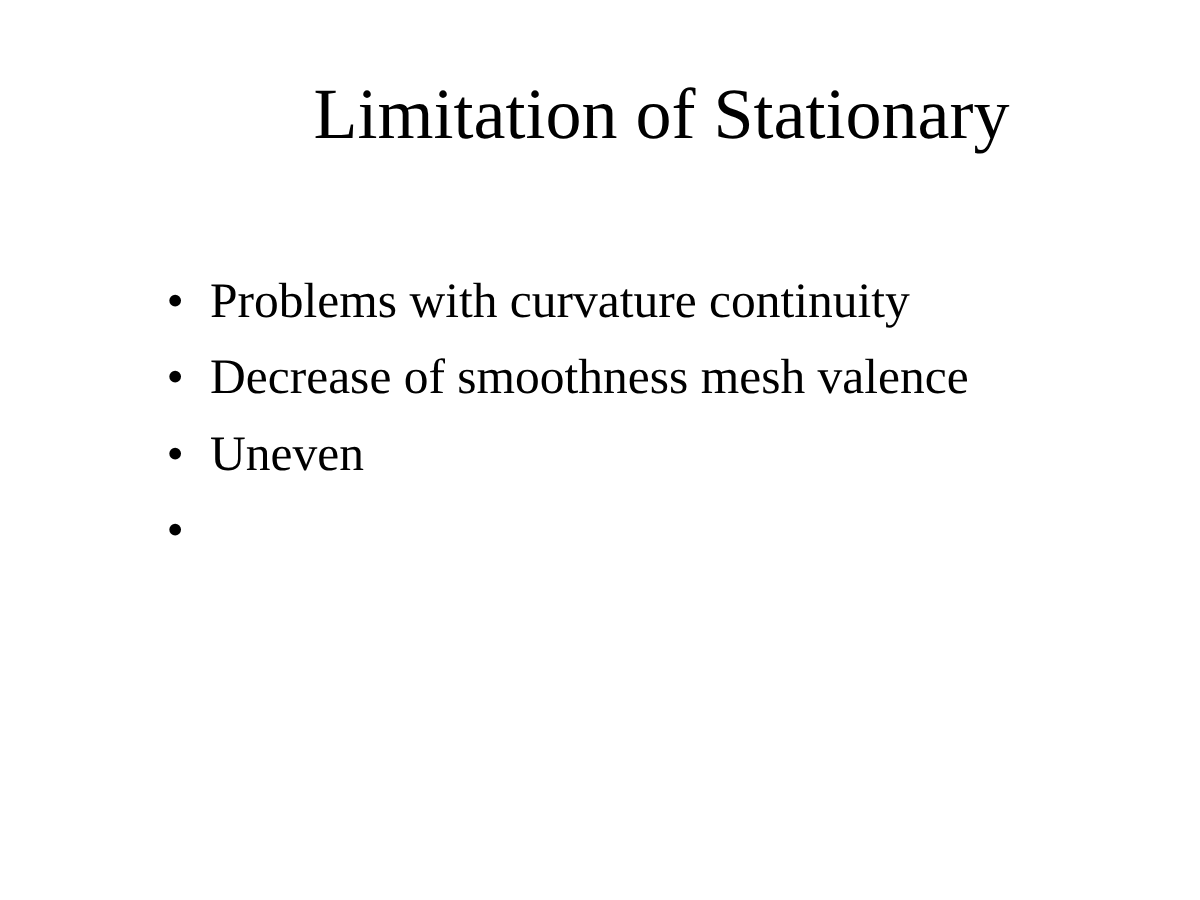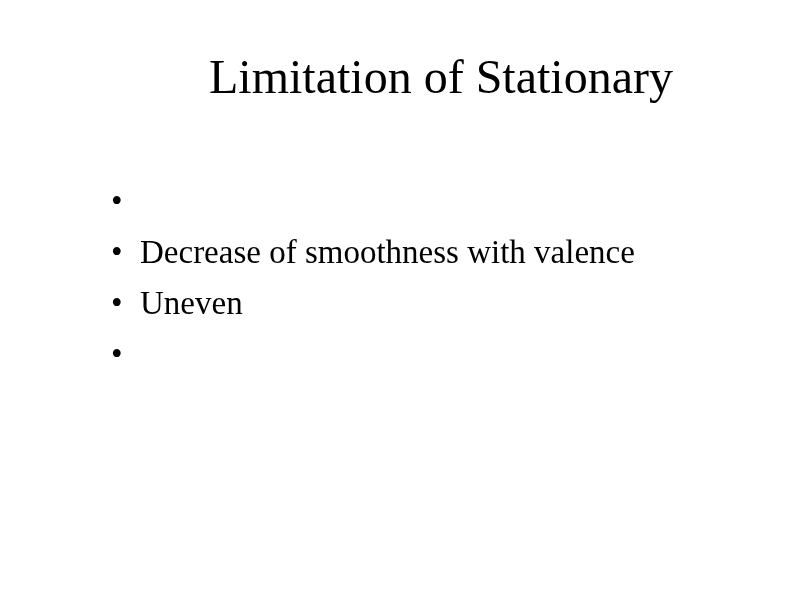--- a/index.html
+++ b/index.html
@@ -53,24 +53,25 @@
 <body>
 
 <div class="slide" style="background: rgb(255, 255, 255); color: rgb(0, 0, 0);">
   <div class="title">
     <div>Limitation of Stationary</div>
   </div>
 
   <div class="bullets">
     <div class="bullet-row">
       <span class="bullet-marker">•</span>
+      <span class="bullet-text">Problems with curvature continuity</span>
     </div>
     <div class="bullet-row">
       <span class="bullet-marker">•</span>
-      <span class="bullet-text">Decrease of smoothness with valence</span>
+      <span class="bullet-text">Decrease of smoothness mesh valence</span>
     </div>
     <div class="bullet-row">
       <span class="bullet-marker">•</span>
       <span class="bullet-text">Uneven</span>
     </div>
     <div class="bullet-row">
       <span class="bullet-marker">•</span>
     </div>
   </div>
 </div>

